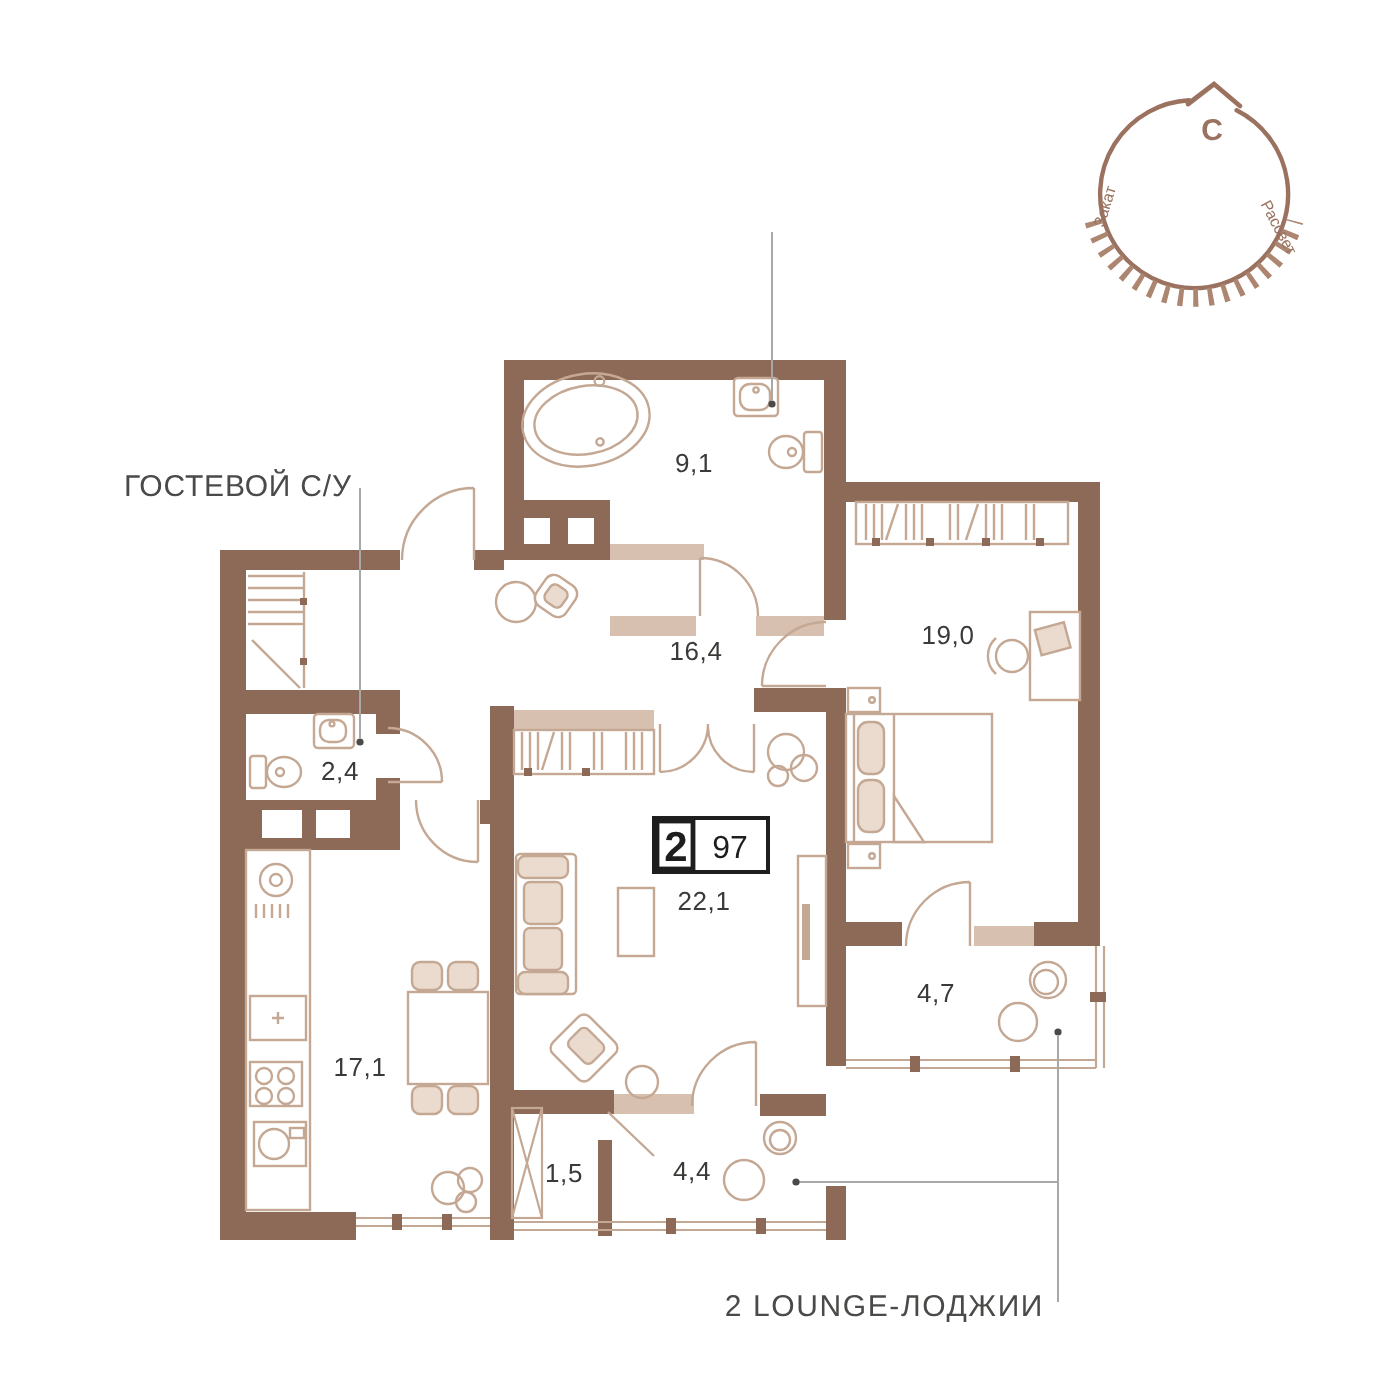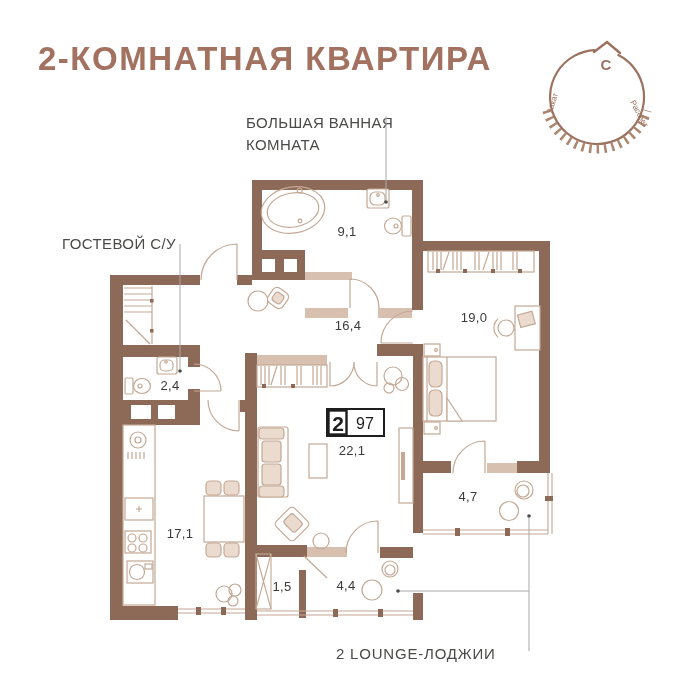--- a/index.html
+++ b/index.html
@@ -4,35 +4,30 @@
 <style>
   html,body{margin:0;padding:0;background:#fff;}
   .canvas{position:relative;width:699px;height:700px;background:#fff;overflow:hidden;
           font-family:"Liberation Sans",sans-serif;}
   .plan-svg{position:absolute;left:0;top:0;}
   .page-title{position:absolute;left:38px;top:40px;font-size:33px;font-weight:600;
               letter-spacing:1.5px;color:#A2715F;white-space:nowrap;}
   .lbl{position:absolute;font-size:15px;color:#4A4A48;letter-spacing:.4px;line-height:1.45;}
   .lbl-bath{left:246px;top:112px;}
   .lbl-wc{left:62px;top:220px;margin-top:13px;}
-  .lbl-lounge{left:336px;top:643px;width:186px;text-align:left;letter-spacing:.8px;}
+  .lbl-lounge{left:336px;top:643px;width:186px;text-align:right;letter-spacing:.8px;}
   svg text{font-family:"Liberation Sans",sans-serif;}
   .area-num{font-size:13px;font-weight:500;fill:#3A3A38;letter-spacing:.3px;}
 </style>
 </head>
 <body>
 
 <div class="canvas">
 
-  <div class="page-title">2-КОМНАТНАЯ КВАРТИРА</div>
-
-  <div class="lbl lbl-bath">
-    <span>БОЛЬШАЯ ВАННАЯ</span><br>
-    <span>КОМНАТА</span>
-  </div>
+
   <div class="lbl lbl-wc">ГОСТЕВОЙ С/У</div>
   <div class="lbl lbl-lounge">2 LOUNGE-ЛОДЖИИ</div>
 
   <svg class="plan-svg" width="699" height="700" viewBox="0 0 699 700">
 
     <g stroke-linecap="round">
       <path d="M 594.5 50.1 A 47 47 0 1 0 618.3 55.1" fill="none" stroke="#9B7260" stroke-width="2.2"></path>
       <path d="M 546.8 110.5 A 52 52 0 0 0 647.2 110.5" fill="none" stroke="#AC8670" stroke-width="9" stroke-dasharray="2.5 5" stroke-linecap="butt"></path>
       <polyline points="594,52 607,42 620,53" fill="none" stroke="#9B7260" stroke-width="2.4"></polyline>
       <text x="606" y="70" text-anchor="middle" font-size="15" font-weight="600" fill="#9B7260">С</text>

